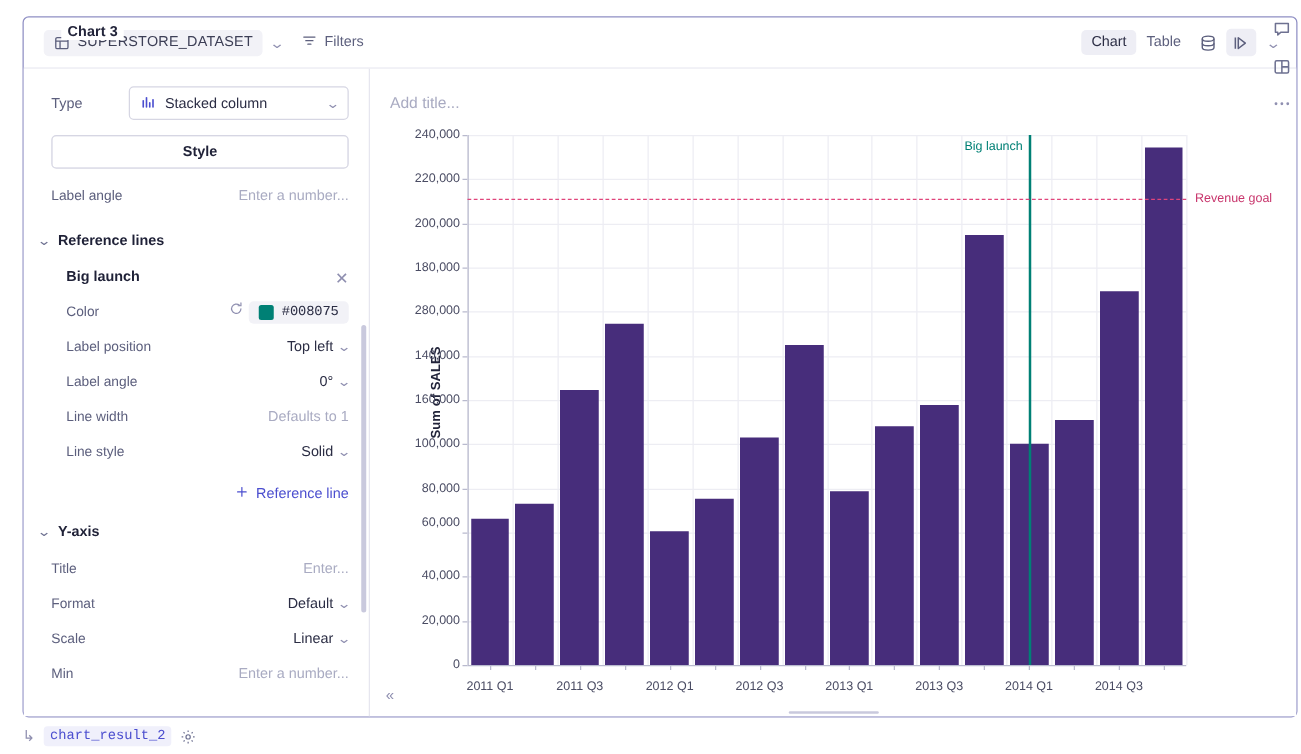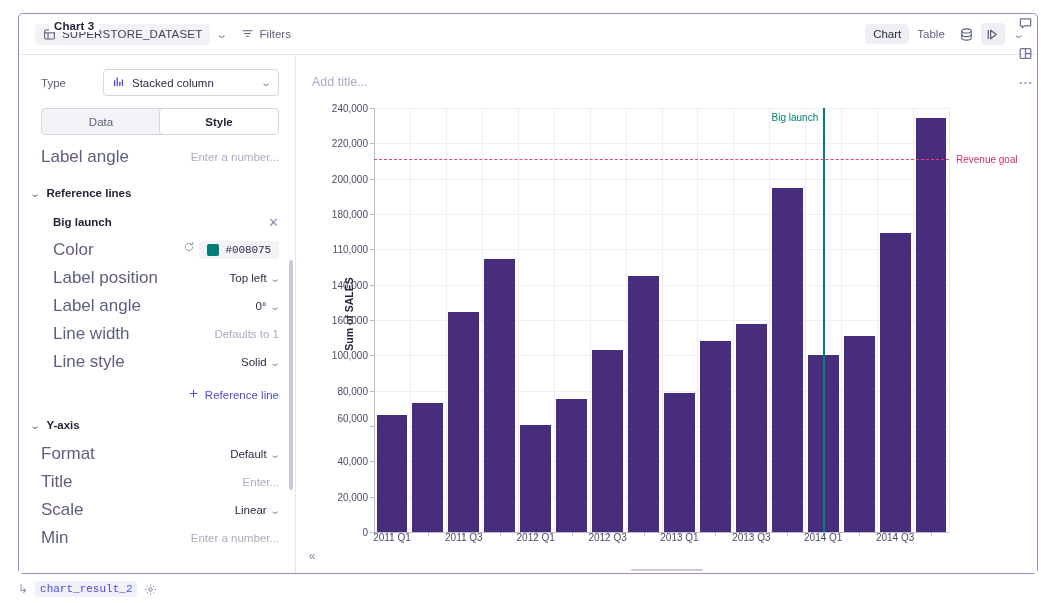--- a/index.html
+++ b/index.html
@@ -116,21 +116,21 @@
   .tabs button.active {
     background: #fff; color: #1f2137; font-weight: 700;
     border-radius: 3px; box-shadow: 0 0 0 1px #d6d6e3;
   }
 
   .settings { padding: 6px 16px 0 22px; position: relative; }
   .srow {
     display: flex; align-items: center; justify-content: space-between;
     height: 25px; margin-top: 3px;
   }
-  .srow .k { font-size: 17px; color: #5c5f7d; }
+  .srow .k { font-size: 11px; color: #5c5f7d; }
   .srow .v { font-size: 11.5px; color: #2b2d44; }
   .srow .v.ph { color: #a9abc2; }
   .srow .v.strong { font-weight: 700; color: #1f2137; }
   .srow .v.dd { color: #2b2d44; }
   .srow .v.dd .sc { color: #8f8fb0; font-size: 10px; margin-left: 4px; display:inline-block; transform: scaleX(1.4); }
 
   .sect {
     display: flex; align-items: center; gap: 7px;
     height: 26px; margin-top: 11px; cursor: pointer;
   }
@@ -189,21 +189,21 @@
   .gl-h { left: 0; width: 100%; height: 1px; }
   .gl-v { top: 0; width: 1px; height: 100%; }
 
   .ytick {
     position: absolute; right: 100%; margin-right: 6px;
     font-size: 10px; color: #4a4c63; white-space: nowrap;
     transform: translateY(-50%);
   }
   .ytickmark { position: absolute; right: 100%; width: 4px; height: 1px; background: #b9bace; }
   .xtick {
-    position: absolute; top: 100%; margin-top: 0;
+    position: absolute; top: 100%; margin-top: 12px;
     font-size: 10px; color: #4a4c63; white-space: nowrap;
     transform: translateX(-50%);
   }
   .xtickmark { position: absolute; top: 100%; width: 1px; height: 4px; background: #b9bace; }
 
   .bar { position: absolute; bottom: 0; background: #472d7b; }
 
   .yaxis-title {
     position: absolute; left: 16px; top: 50%;
     transform: translateY(-50%) rotate(-90deg);
@@ -336,21 +336,20 @@
               <line x1="9.6" y1="13" x2="9.6" y2="9"></line>
               <line x1="12.8" y1="13" x2="12.8" y2="6"></line>
             </svg>
           </span>
           <span>Stacked column</span>
           <span class="sc">⌄</span>
         </div>
       </div>
 
       <div class="tabs">
-        <button>Data</button>
         <button class="active">Style</button>
       </div>
 
       <div class="settings">
 
         <div class="srow">
           <span class="k">Label angle</span>
           <span class="v ph">Enter a number...</span>
         </div>
 
@@ -413,26 +412,26 @@
           </span>
           <span>Reference line</span>
         </div>
 
         <div class="sect indent">
           <span class="chev">⌄</span>
           <span class="t">Y-axis</span>
         </div>
 
         <div class="srow">
+          <span class="k">Title</span>
+          <span class="v ph">Enter...</span>
+        </div>
+        <div class="srow">
           <span class="k">Format</span>
           <span class="v dd"><span>Default</span><span class="sc">⌄</span></span>
-        </div>
-        <div class="srow">
-          <span class="k">Title</span>
-          <span class="v ph">Enter...</span>
         </div>
         <div class="srow">
           <span class="k">Scale</span>
           <span class="v dd"><span>Linear</span><span class="sc">⌄</span></span>
         </div>
         <div class="srow">
           <span class="k">Min</span>
           <span class="v ph">Enter a number...</span>
         </div>
 
@@ -467,21 +466,21 @@
           <div class="ytickmark" style="top: 247.333px;"></div>
           <div class="ytick" style="top: 247.333px;">100,000</div>
           <div class="gl-h" style="top: 212px;"></div>
           <div class="ytickmark" style="top: 212px;"></div>
           <div class="ytick" style="top: 212px;">160,000</div>
           <div class="gl-h" style="top: 176.667px;"></div>
           <div class="ytickmark" style="top: 176.667px;"></div>
           <div class="ytick" style="top: 176.667px;">140,000</div>
           <div class="gl-h" style="top: 141.333px;"></div>
           <div class="ytickmark" style="top: 141.333px;"></div>
-          <div class="ytick" style="top: 141.333px;">110,000</div>
+          <div class="ytick" style="top: 141.333px;">280,000</div>
           <div class="gl-h" style="top: 106px;"></div>
           <div class="ytickmark" style="top: 106px;"></div>
           <div class="ytick" style="top: 106px;">180,000</div>
           <div class="gl-h" style="top: 70.6667px;"></div>
           <div class="ytickmark" style="top: 70.6667px;"></div>
           <div class="ytick" style="top: 70.6667px;">200,000</div>
           <div class="gl-h" style="top: 35.3333px;"></div>
           <div class="ytickmark" style="top: 35.3333px;"></div>
           <div class="ytick" style="top: 35.3333px;">220,000</div>
           <div class="gl-h" style="top: 0px;"></div>

